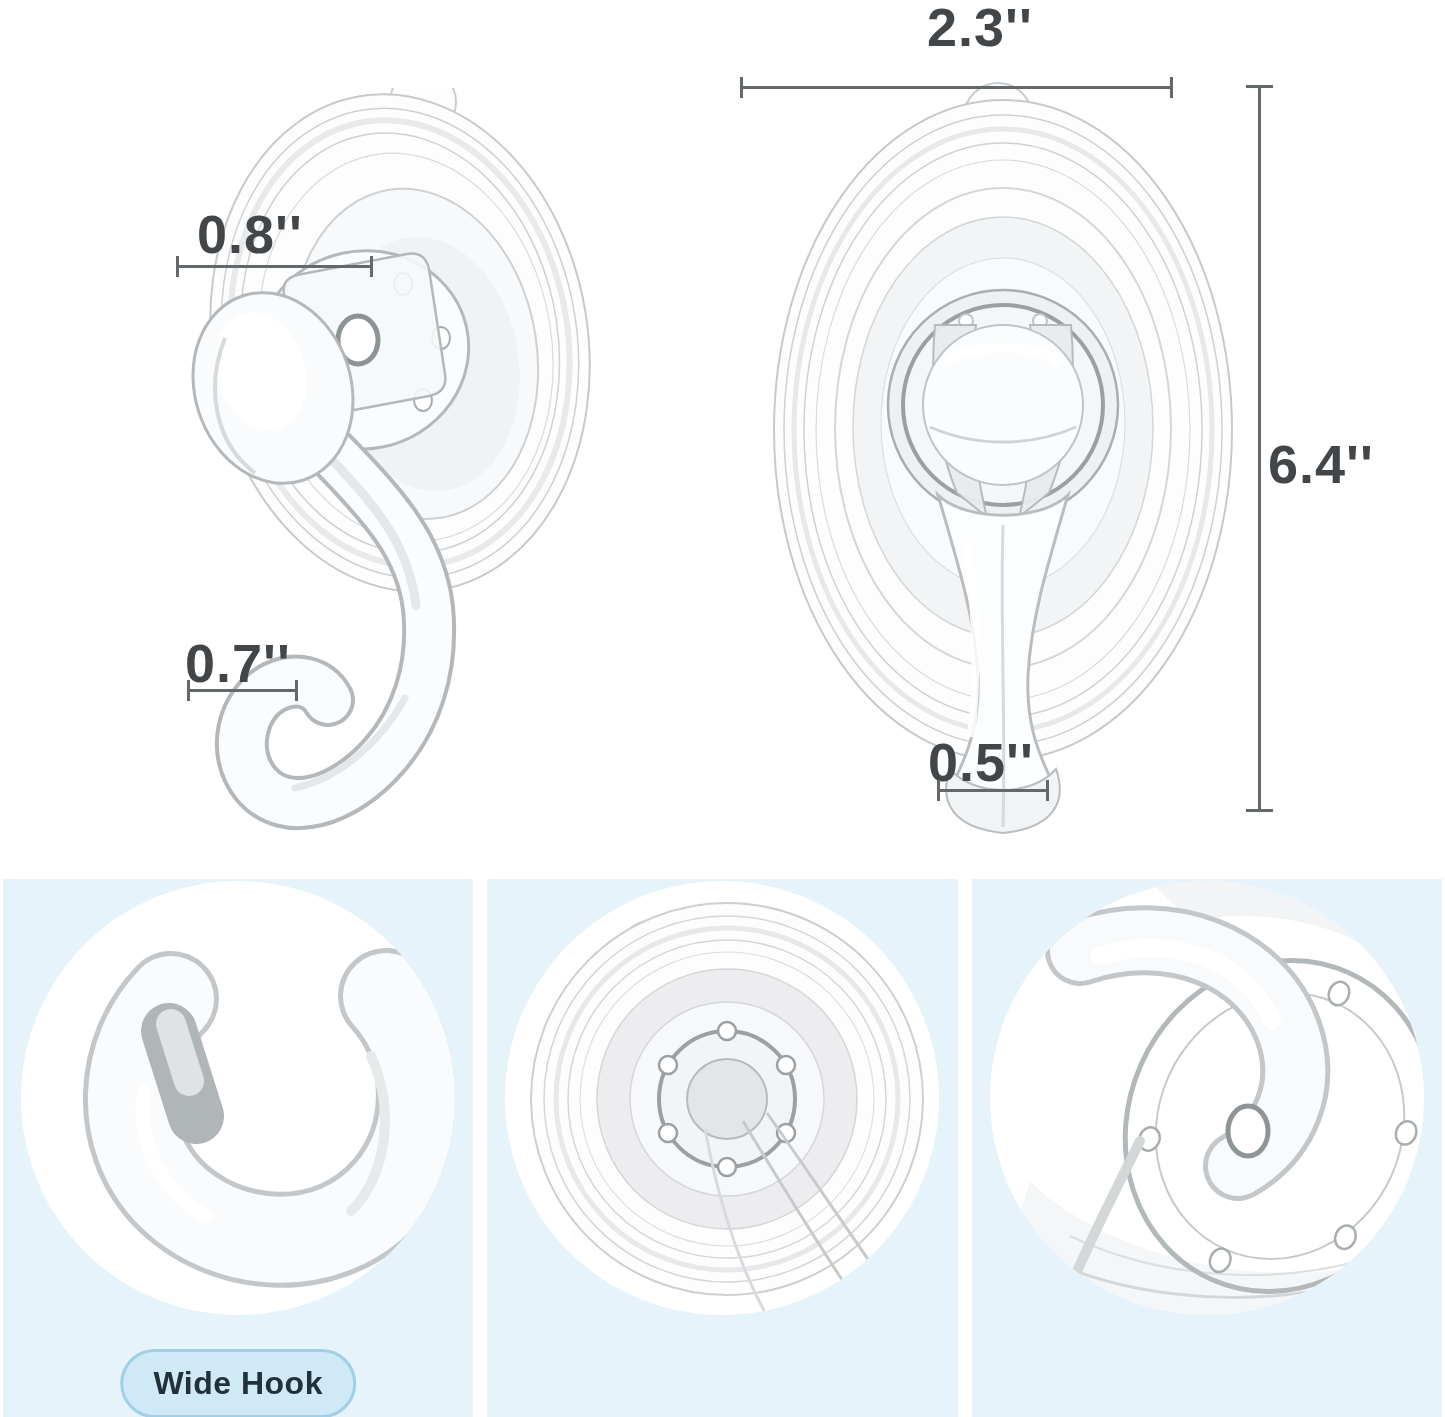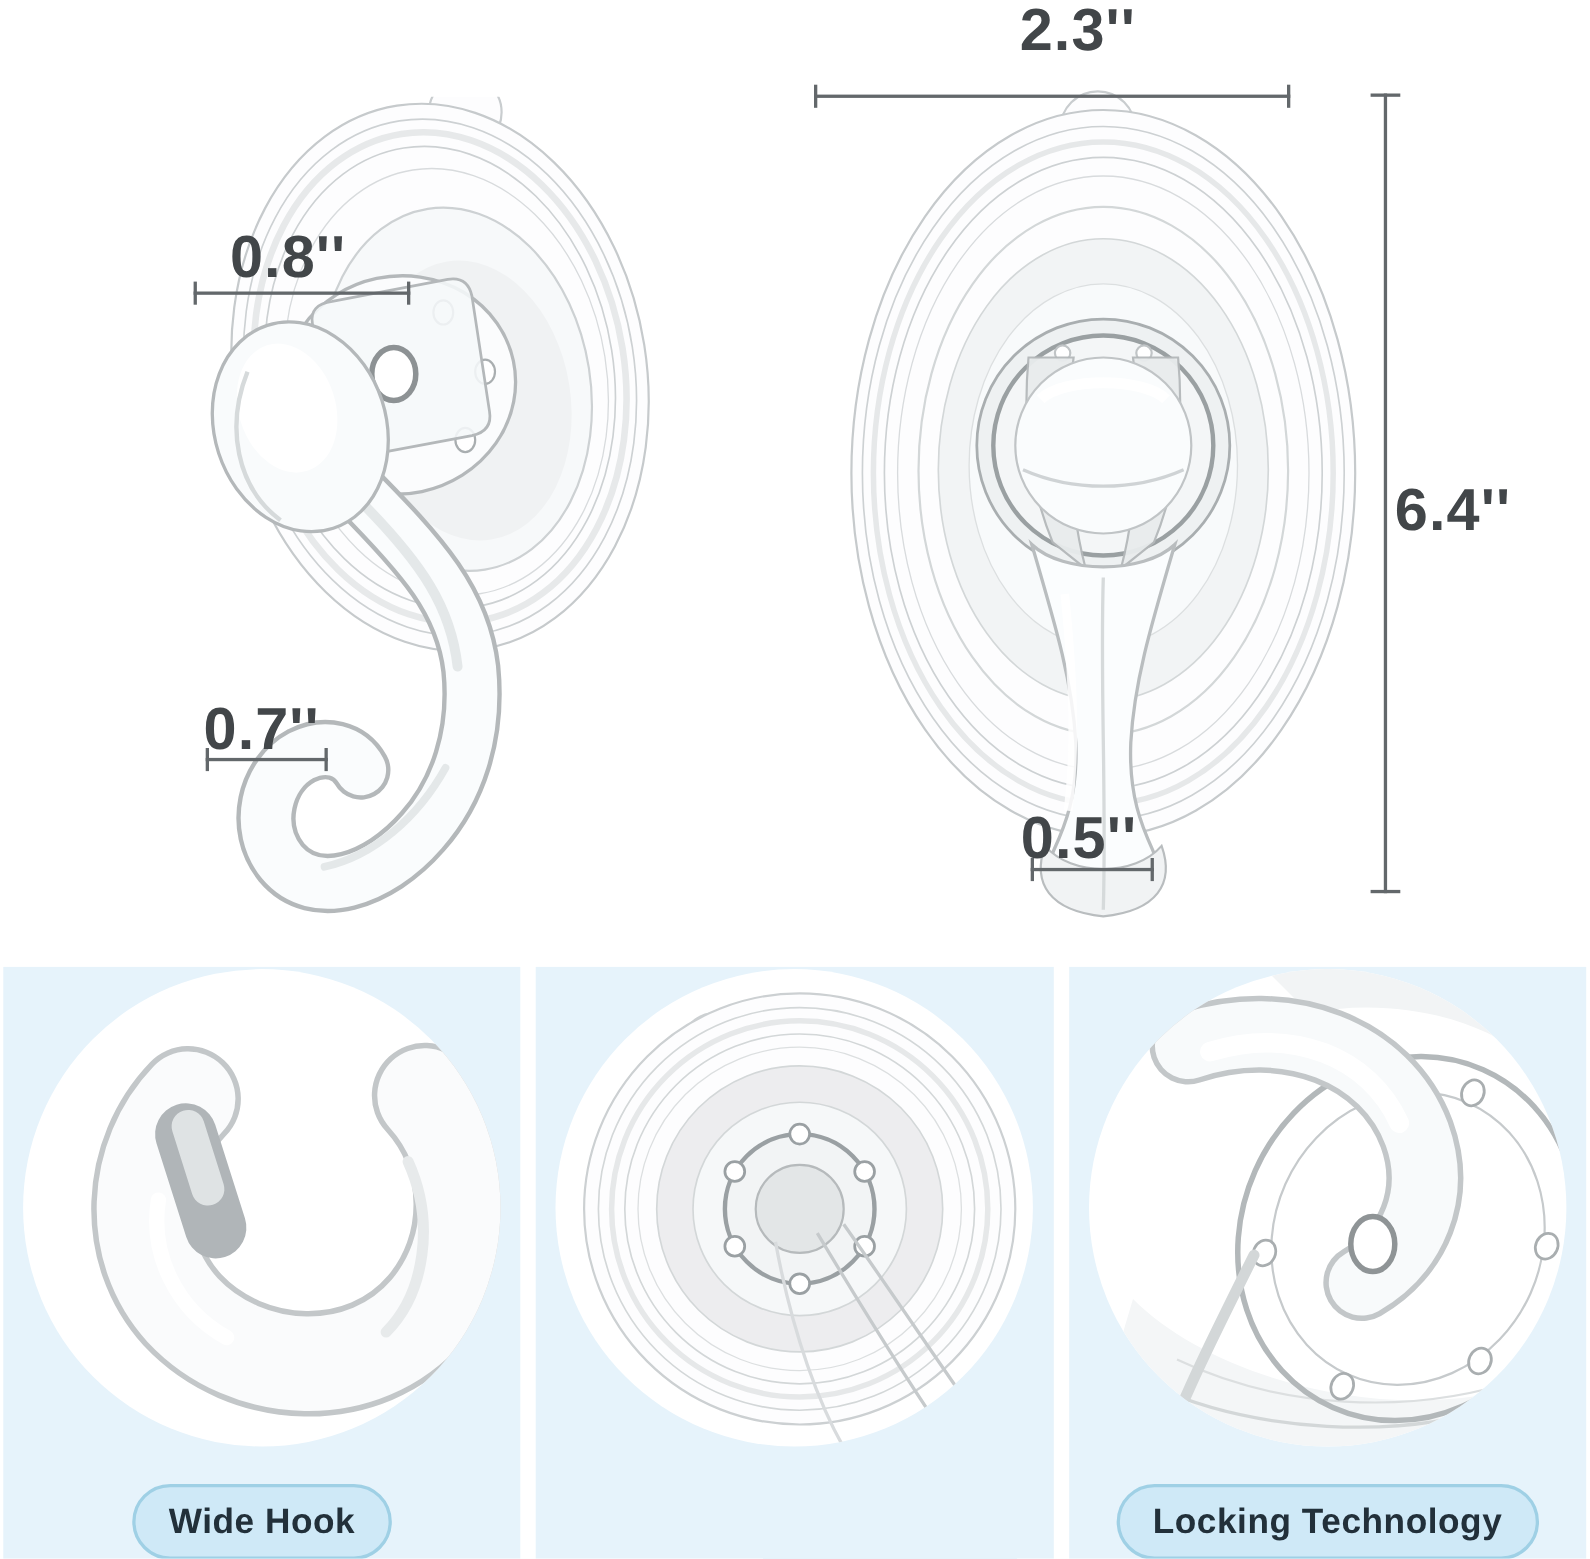--- a/index.html
+++ b/index.html
@@ -114,21 +114,21 @@
     <path d="M233,450 C230,545 236,650 233,752" fill="none" stroke="#d6dadb" stroke-width="3"></path>
     <path d="M198,465 C206,545 208,605 201,662" fill="none" stroke="#ffffff" stroke-width="8" opacity="0.85"></path>
   </svg>
 
   <div class="dim" style="left:927px;top:0px">2.3''</div>
   <div class="hline" style="left:740px;top:86px;width:433px"></div>
 
   <div class="vline" style="left:1258px;top:85px;height:727px"></div>
   <div class="dim" style="left:1268px;top:437px">6.4''</div>
 
-  <div class="dim" style="left:209px;top:207px">0.8''</div>
+  <div class="dim" style="left:197px;top:207px">0.8''</div>
   <div class="hline" style="left:176px;top:265px;width:197px"></div>
 
   <div class="dim" style="left:185px;top:636px">0.7''</div>
   <div class="hline" style="left:187px;top:689px;width:111px"></div>
 
   <div class="dim" style="left:928px;top:735px">0.5''</div>
   <div class="hline" style="left:937px;top:789px;width:112px"></div>
 
   <div class="panels">
 
@@ -197,19 +197,16 @@
             </g>
           </g>
 
           <path d="M90,70 C180,40 270,75 298,150 C318,205 295,258 248,285" fill="none" stroke="#c3c7c9" stroke-width="70" stroke-linecap="round"></path>
           <path d="M90,70 C180,40 270,75 298,150 C318,205 295,258 248,285" fill="none" stroke="#f8fafb" stroke-width="60" stroke-linecap="round"></path>
           <path d="M110,75 C185,52 255,80 282,140" fill="none" stroke="#ffffff" stroke-width="18" stroke-linecap="round"></path>
           <path d="M150,260 C120,320 90,380 75,420" fill="none" stroke="#d3d7d8" stroke-width="10" stroke-linecap="round"></path>
           <ellipse cx="258" cy="250" rx="20" ry="25" fill="#ffffff" stroke="#8f9496" stroke-width="5"></ellipse>
         </svg>
       </div>
-      <div class="pill">
-        <span>Locking Technology</span>
-      </div>
     </div>
 
   </div>
 </div>
 
 </body></html>

